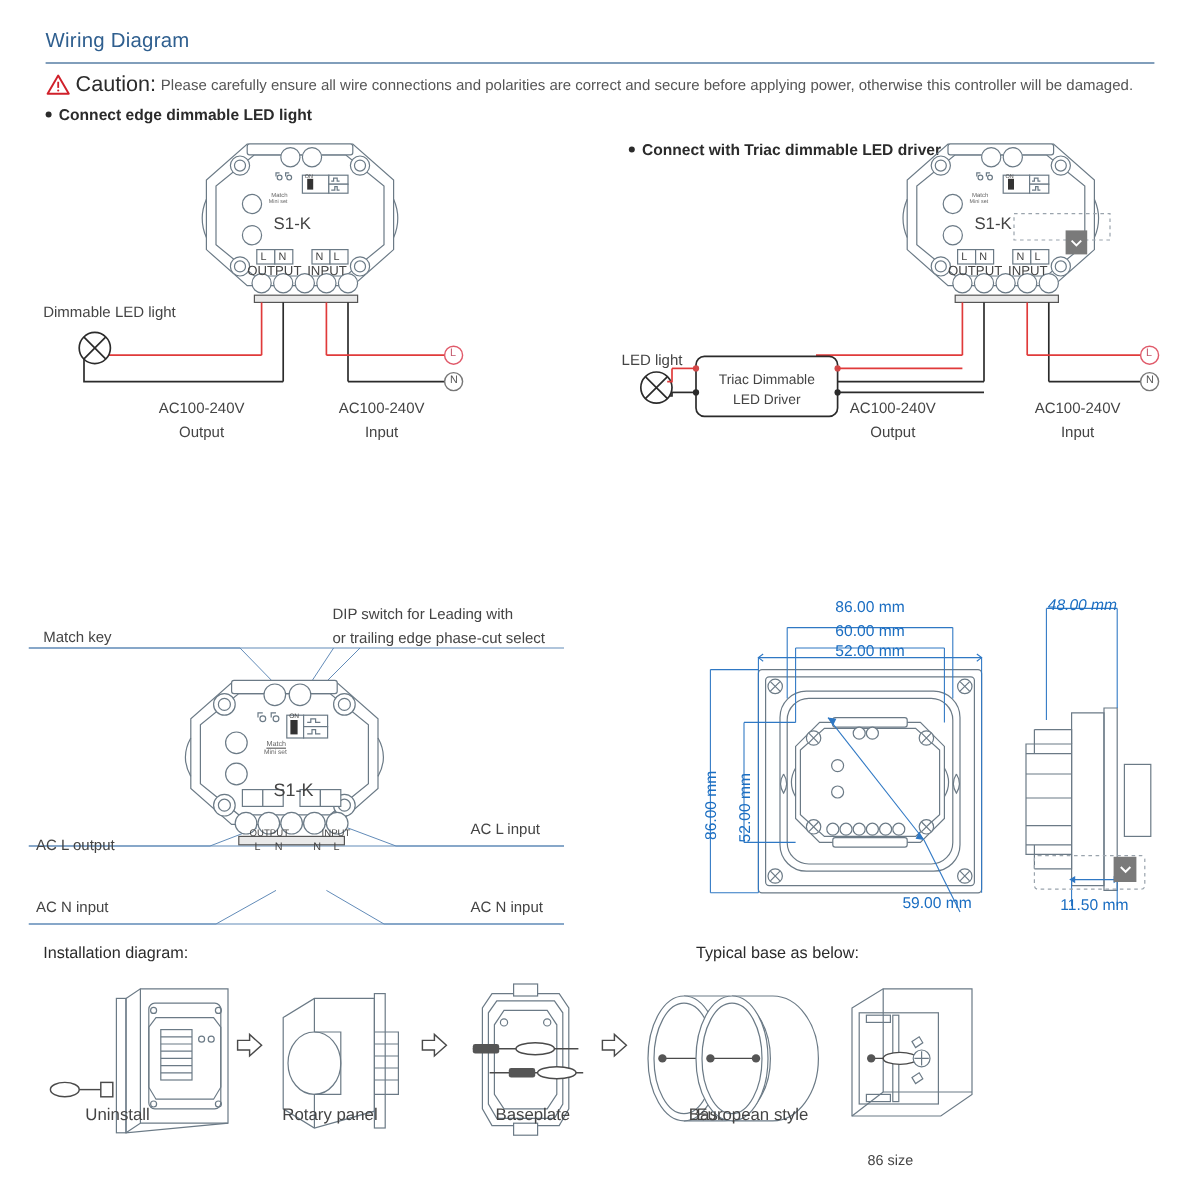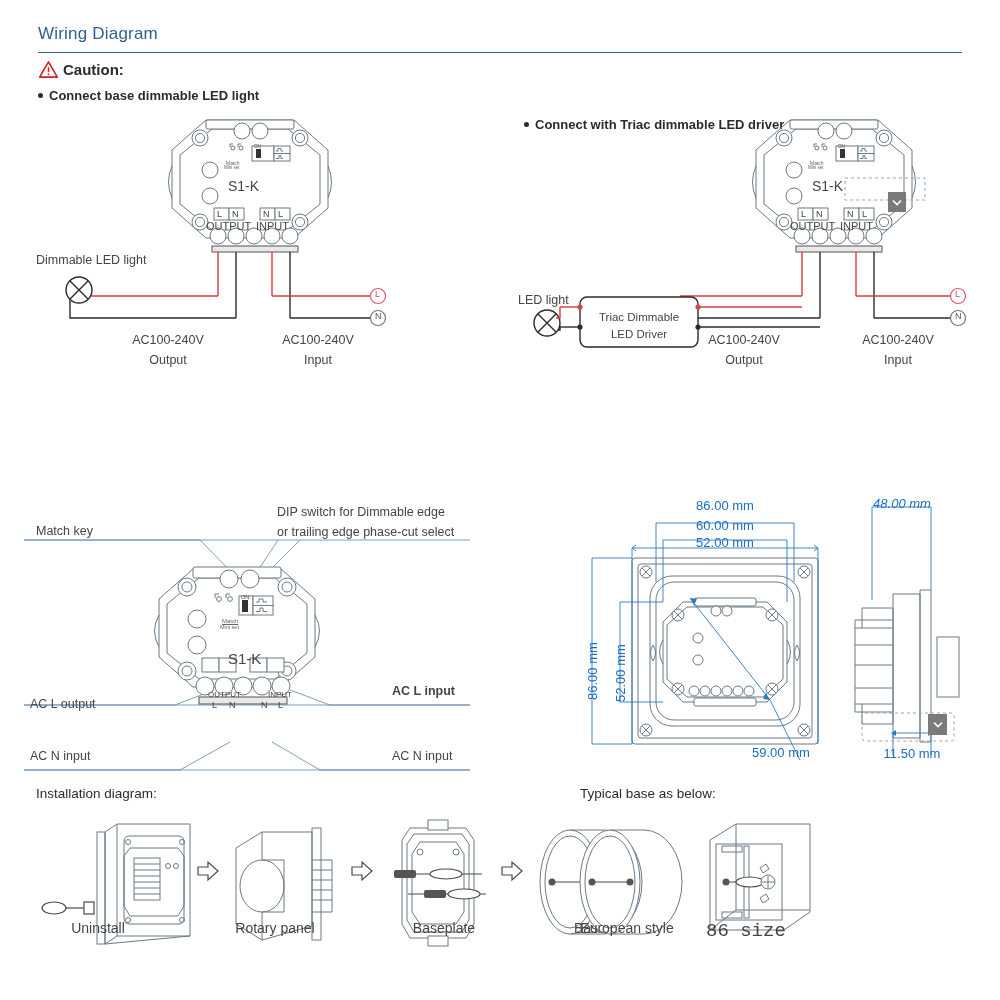--- a/index.html
+++ b/index.html
@@ -20,21 +20,21 @@
   }
   .title-rule {
     position: absolute; left: 38px; top: 52px; width: 924px; height: 1px;
     background: #2f5f8f;
   }
   .caution-row {
     position: absolute; left: 38px; top: 60px; width: 930px;
     display: flex; align-items: center; gap: 4px;
   }
   .caution-icon { width: 21px; height: 19px; flex: 0 0 auto; }
-  .caution-strong { font-size: 15px; font-weight: bold; color: #2b2b2b; }
+  .caution-strong { font-size: 18px; font-weight: normal; color: #2b2b2b; }
   .caution-text { font-size: 12.5px; color: #555; }
 
   .bullet-head {
     position: absolute; font-size: 13px; color: #2b2b2b; font-weight: bold;
     display: flex; align-items: center; gap: 6px;
   }
   .bullet-head::before {
     content: ""; width: 5px; height: 5px; border-radius: 50%;
     background: #2b2b2b; display: inline-block;
   }
@@ -75,23 +75,24 @@
   <div class="section-title">Wiring Diagram</div>
   <div class="title-rule"></div>
 
   <div class="caution-row">
     <svg class="caution-icon" viewBox="0 0 22 20">
       <path d="M11 2 L20.3 18 L1.7 18 Z" fill="#fff" stroke="#d0202a" stroke-width="1.7" stroke-linejoin="round"></path>
       <rect x="10.2" y="7.5" width="1.6" height="5.4" fill="#d0202a"></rect>
       <circle cx="11" cy="15.2" r=".95" fill="#d0202a"></circle>
     </svg>
     <span class="caution-strong">Caution:</span>
+    <span class="caution-text">Please carefully ensure all wire connections and polarities are correct and secure before applying power, otherwise this controller will be damaged.</span>
   </div>
 
-  <div class="bullet-head" id="bh1">Connect base dimmable LED light</div>
+  <div class="bullet-head" id="bh1">Connect edge dimmable LED light</div>
   <div class="bullet-head" id="bh2">Connect with Triac dimmable LED driver</div>
 
   <svg class="layer">
     <g transform="translate(168,116)">
 
       <path class="ln" d="M38 4 H126 L160 34 V92 L126 122 H38 L4 92 V34 Z"></path>
       <path class="ln" d="M44 13 H120 L152 39 V88 L120 114 H44 L12 88 V39 Z"></path>
 
       <rect class="ln fillw" x="38" y="4" width="88" height="9" rx="2"></rect>
 
@@ -332,25 +333,25 @@
         <circle class="ln fillw" cx="75" cy="34" r="2.4"></circle>
       </g>
       <rect class="ln fillw" x="47" y="93" width="17" height="14"></rect>
       <rect class="ln fillw" x="64" y="93" width="17" height="14"></rect>
       <rect class="ln fillw" x="95" y="93" width="17" height="14"></rect>
       <rect class="ln fillw" x="112" y="93" width="17" height="14"></rect>
     </g>
   </svg>
 
   <div class="lbl" style="left:36px; top:524px;">Match key</div>
-  <div class="lbl" style="left:277px; top:505px;">DIP switch for Dimmable edge</div>
+  <div class="lbl" style="left:277px; top:505px;">DIP switch for Leading with</div>
   <div class="lbl" style="left:277px; top:525px;">or trailing edge phase-cut select</div>
   <div class="lbl" style="left:30px; top:684px;margin-top:13px;">AC L output</div>
   <div class="lbl" style="left:30px; top:749px;">AC N input</div>
-  <div class="lbl" style="left:392px; top:684px;font-weight:bold;">AC L input</div>
+  <div class="lbl" style="left:392px; top:684px;">AC L input</div>
   <div class="lbl" style="left:392px; top:749px;">AC N input</div>
   <div class="lbl" style="left:228px; top:650px; font-size:15px;">S1-K</div>
   <div class="lbl" style="left:222px; top:618px; font-size:6px; color:#666; text-decoration:underline;">Match</div>
   <div class="lbl" style="left:220px; top:624px; font-size:5.5px; color:#666;">Mini set</div>
   <div class="lbl" style="left:241px; top:594px; font-size:5.5px; color:#444;">ON</div>
   <div class="lbl small" style="left:208px; top:690px; font-size:8px;">OUTPUT</div>
   <div class="lbl small" style="left:268px; top:690px; font-size:8px;">INPUT</div>
   <div class="lbl small" style="left:212px; top:700px; font-size:9px;">L</div>
   <div class="lbl small" style="left:229px; top:700px; font-size:9px;">N</div>
   <div class="lbl small" style="left:261px; top:700px; font-size:9px;">N</div>
@@ -563,15 +564,15 @@
       <circle class="ln fillw" cx="66" cy="70" r="7"></circle>
       <path class="ln" d="M60 70 h12 M66 64 v12"></path>
       <path class="ln" d="M58 56 l6 -4 l3 5 l-6 4 z"></path>
       <path class="ln" d="M58 86 l6 -4 l3 5 l-6 4 z"></path>
       <rect class="ln" x="20" y="34" width="20" height="6"></rect>
       <rect class="ln" x="20" y="100" width="20" height="6"></rect>
     </g>
   </svg>
 
   <div class="lbl center" style="left:568px; top:920px; width:118px; font-size:14px;">European style</div>
-  <div class="lbl center" style="left:706px; top:920px; width:72px; font-size:19px;font-family:Liberation Mono, monospace;">86 size</div>
+  <div class="lbl center" style="left:706px; top:960px; width:72px; font-size:12px;">86 size</div>
 
 </div>
 
 </body></html>

